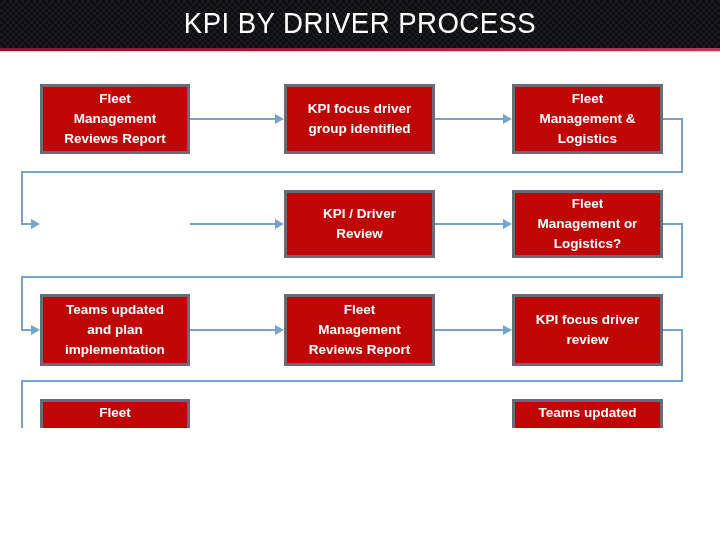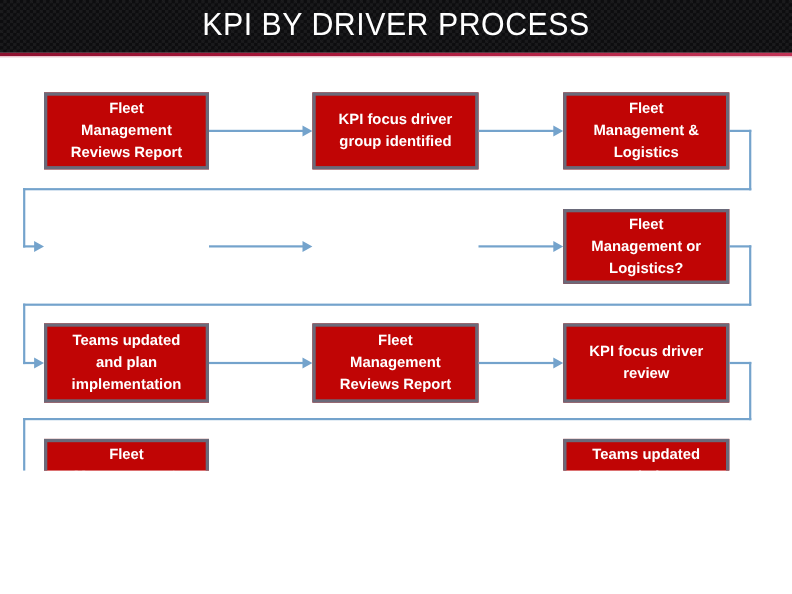--- a/index.html
+++ b/index.html
@@ -56,20 +56,22 @@
 
   <div class="box r1 c1">Fleet
 Management
 Reviews Report</div>
   <div class="box r1 c2">KPI focus driver
 group identified</div>
   <div class="box r1 c3">Fleet
 Management &amp;
 Logistics</div>
 
+  <div class="box r2 c2">KPI / Driver
+Review</div>
   <div class="box r2 c3">Fleet
 Management or
 Logistics?</div>
 
   <div class="box r3 c1">Teams updated
 and plan
 implementation</div>
   <div class="box r3 c2">Fleet
 Management
 Reviews Report</div>

